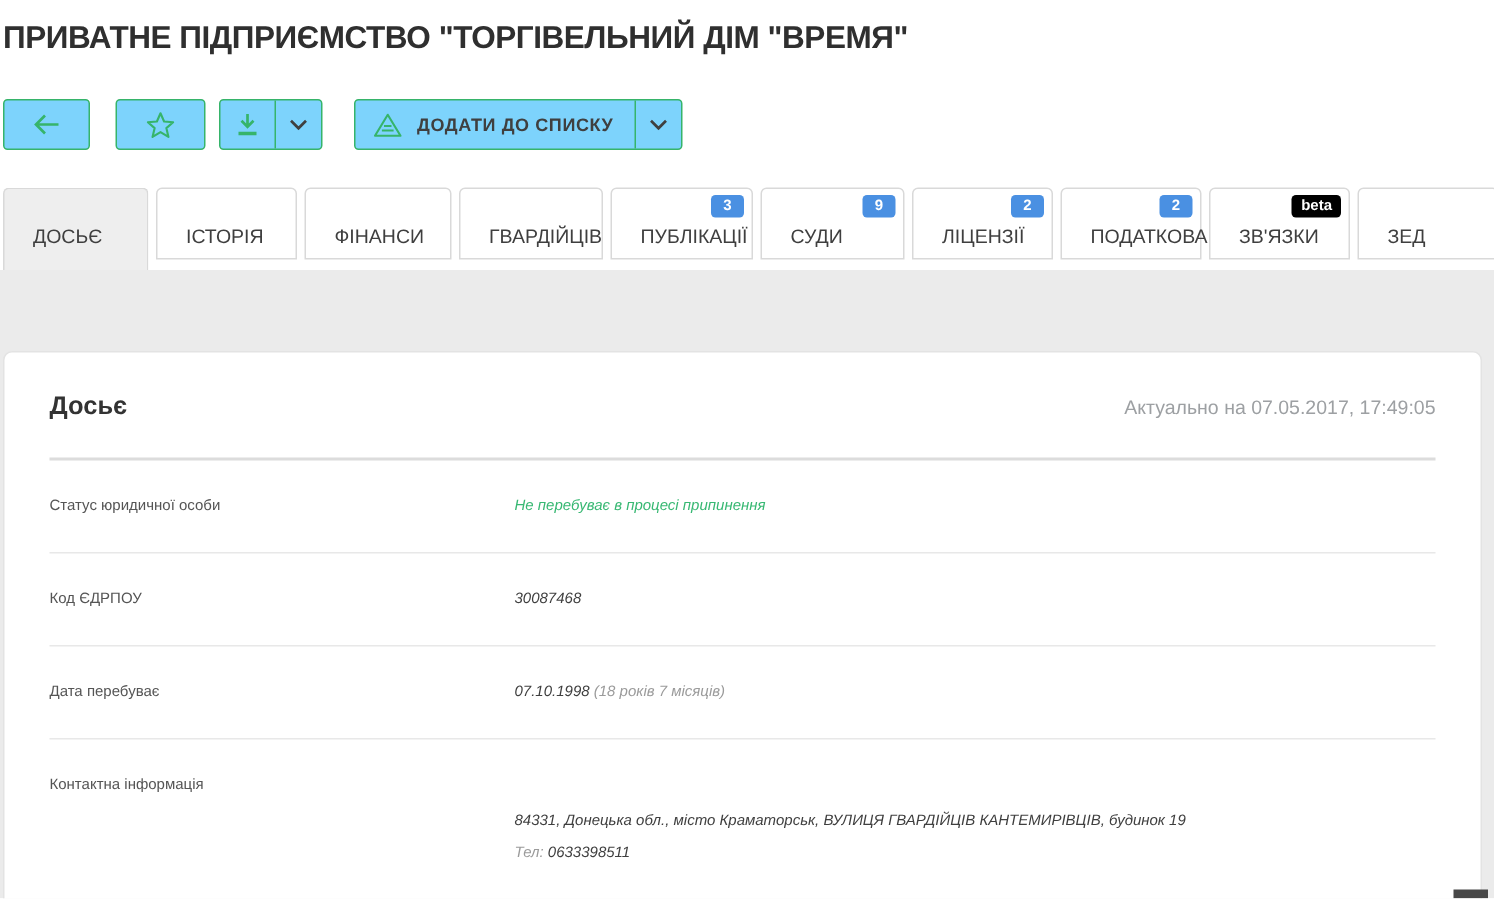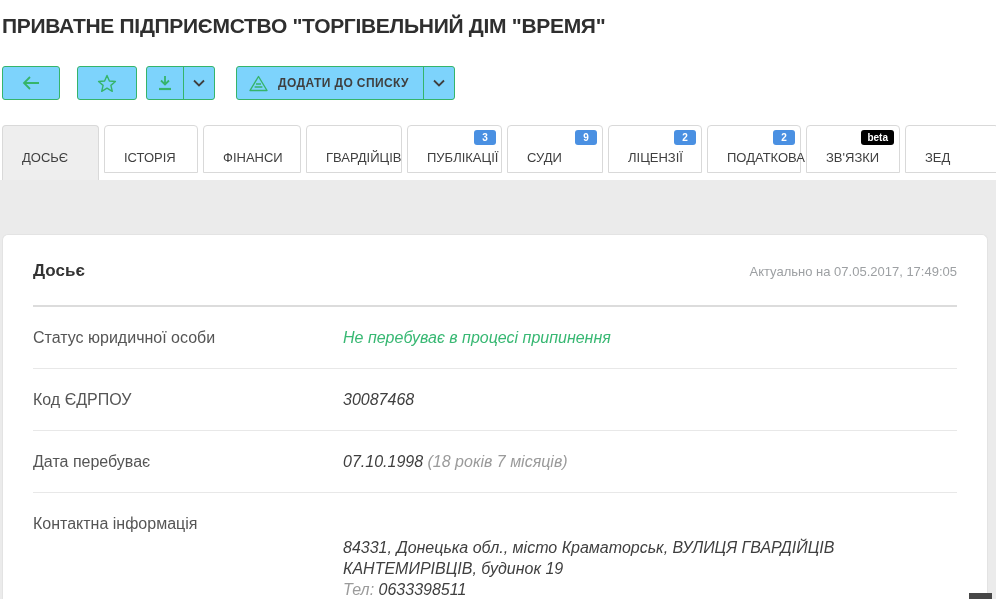--- a/index.html
+++ b/index.html
@@ -52,21 +52,21 @@
   .card{
     position:absolute;left:2px;top:234px;width:986px;height:380px;z-index:2;
     box-sizing:border-box;background:#fff;border:1px solid #e3e3e3;border-bottom:none;
     border-radius:6px 6px 0 0;padding:0 30px;
   }
   .card-head{display:flex;justify-content:space-between;align-items:baseline;padding-top:26px;}
   .card-heading{margin:0;font-size:17px;font-weight:bold;color:#333;}
   .updated{font-size:13px;color:#9da0a3;margin-left:36px;}
   .head-divider{height:2px;background:#dcdcdc;margin-top:24px;}
 
-  .row{display:flex;padding:20px 0;border-bottom:1px solid #e8e8e8;font-size:16px;line-height:21px;}
+  .row{display:flex;padding:20px 0;border-bottom:1px solid #e8e8e8;font-size:10px;line-height:21px;}
   .row:last-child{border-bottom:none;}
   .row-label{width:310px;flex:0 0 310px;color:#555;}
   .row-value{flex:1;color:#3f3f3f;font-style:italic;}
   .val-green{color:#38b873;}
   .val-gray{color:#9b9b9b;}
   .val-dark{color:#3f3f3f;margin-top:24px;}
 
   .dark-widget{position:absolute;left:969px;top:593px;width:23px;height:6px;background:#474747;z-index:5;}
 
   svg{display:block;}

